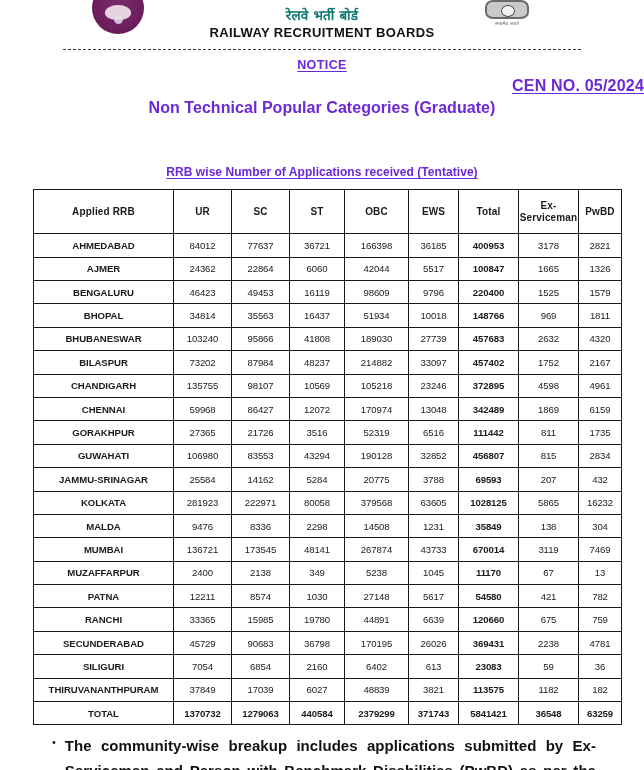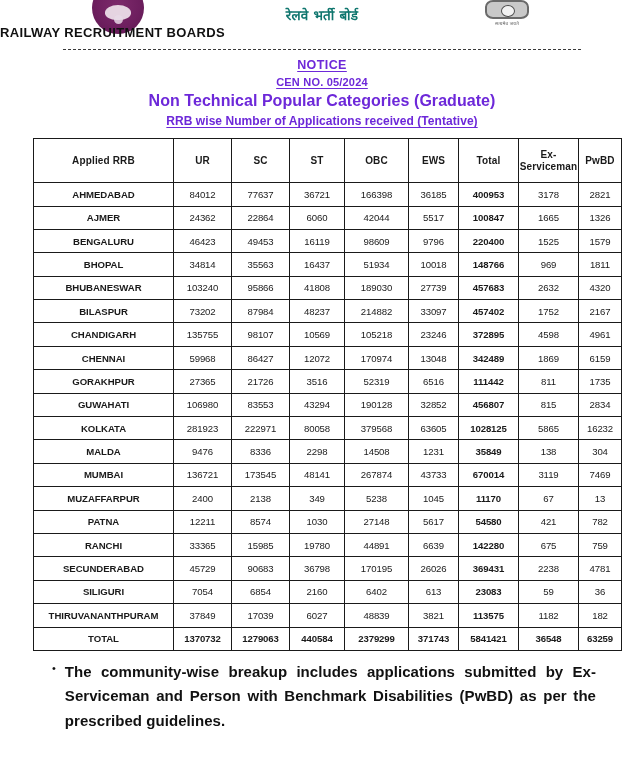--- a/index.html
+++ b/index.html
@@ -111,21 +111,21 @@
     font-size: 13.5px;
     font-weight: 700;
     color: #0f766e;
     letter-spacing: .2px;
   }
   .english-title {
     position: absolute;
     left: 0;
     right: 0;
     top: 25px;
-    text-align: left;
+    text-align: center;
     font-size: 13px;
     font-weight: 700;
     letter-spacing: .35px;
     color: #111;
   }
 
   
   .divider {
     margin: 5px 63px 0 63px;
     border-top: 1.6px dashed #3a3a3a;
@@ -136,23 +136,23 @@
   .notice-block {
     text-align: center;
     margin-top: 7px;
   }
   .notice-block .line {
     font-weight: 700;
     color: #6d28d9;
     line-height: 1.42;
   }
   .line-notice { font-size: 12.5px; letter-spacing: .4px; }
-  .line-cen    { font-size: 11px; letter-spacing: .2px; }
+  .line-cen    { font-size: 16px; letter-spacing: .2px; text-align: right; }
   .line-ntpc   { font-size: 16px;   letter-spacing: .05px; }
-  .line-rrb    { font-size: 12px;   letter-spacing: .05px; }
+  .line-rrb    { font-size: 12px;   letter-spacing: .05px; margin-top: 44px; }
   .u { text-decoration: underline; text-underline-offset: 1.5px; }
 
   
   .table-wrap {
     margin: 8px 33px 0 33px;
   }
   table.apps {
     border-collapse: collapse;
     width: 578px;
     table-layout: fixed;
@@ -388,20 +388,31 @@
             <td class="num">106980</td>
             <td class="num">83553</td>
             <td class="num">43294</td>
             <td class="num">190128</td>
             <td class="num">32852</td>
             <td class="total-col">456807</td>
             <td class="num">815</td>
             <td class="num">2834</td>
           </tr>
           <tr>
+            <td class="rrb-name">JAMMU-SRINAGAR</td>
+            <td class="num">25584</td>
+            <td class="num">14162</td>
+            <td class="num">5284</td>
+            <td class="num">20775</td>
+            <td class="num">3788</td>
+            <td class="total-col">69593</td>
+            <td class="num">207</td>
+            <td class="num">432</td>
+          </tr>
+          <tr>
             <td class="rrb-name">KOLKATA</td>
             <td class="num">281923</td>
             <td class="num">222971</td>
             <td class="num">80058</td>
             <td class="num">379568</td>
             <td class="num">63605</td>
             <td class="total-col">1028125</td>
             <td class="num">5865</td>
             <td class="num">16232</td>
           </tr>
@@ -449,21 +460,21 @@
             <td class="num">421</td>
             <td class="num">782</td>
           </tr>
           <tr>
             <td class="rrb-name">RANCHI</td>
             <td class="num">33365</td>
             <td class="num">15985</td>
             <td class="num">19780</td>
             <td class="num">44891</td>
             <td class="num">6639</td>
-            <td class="total-col">142280</td>
+            <td class="total-col">120660</td>
             <td class="num">675</td>
             <td class="num">759</td>
           </tr>
           <tr>
             <td class="rrb-name">SECUNDERABAD</td>
             <td class="num">45729</td>
             <td class="num">90683</td>
             <td class="num">36798</td>
             <td class="num">170195</td>
             <td class="num">26026</td>

